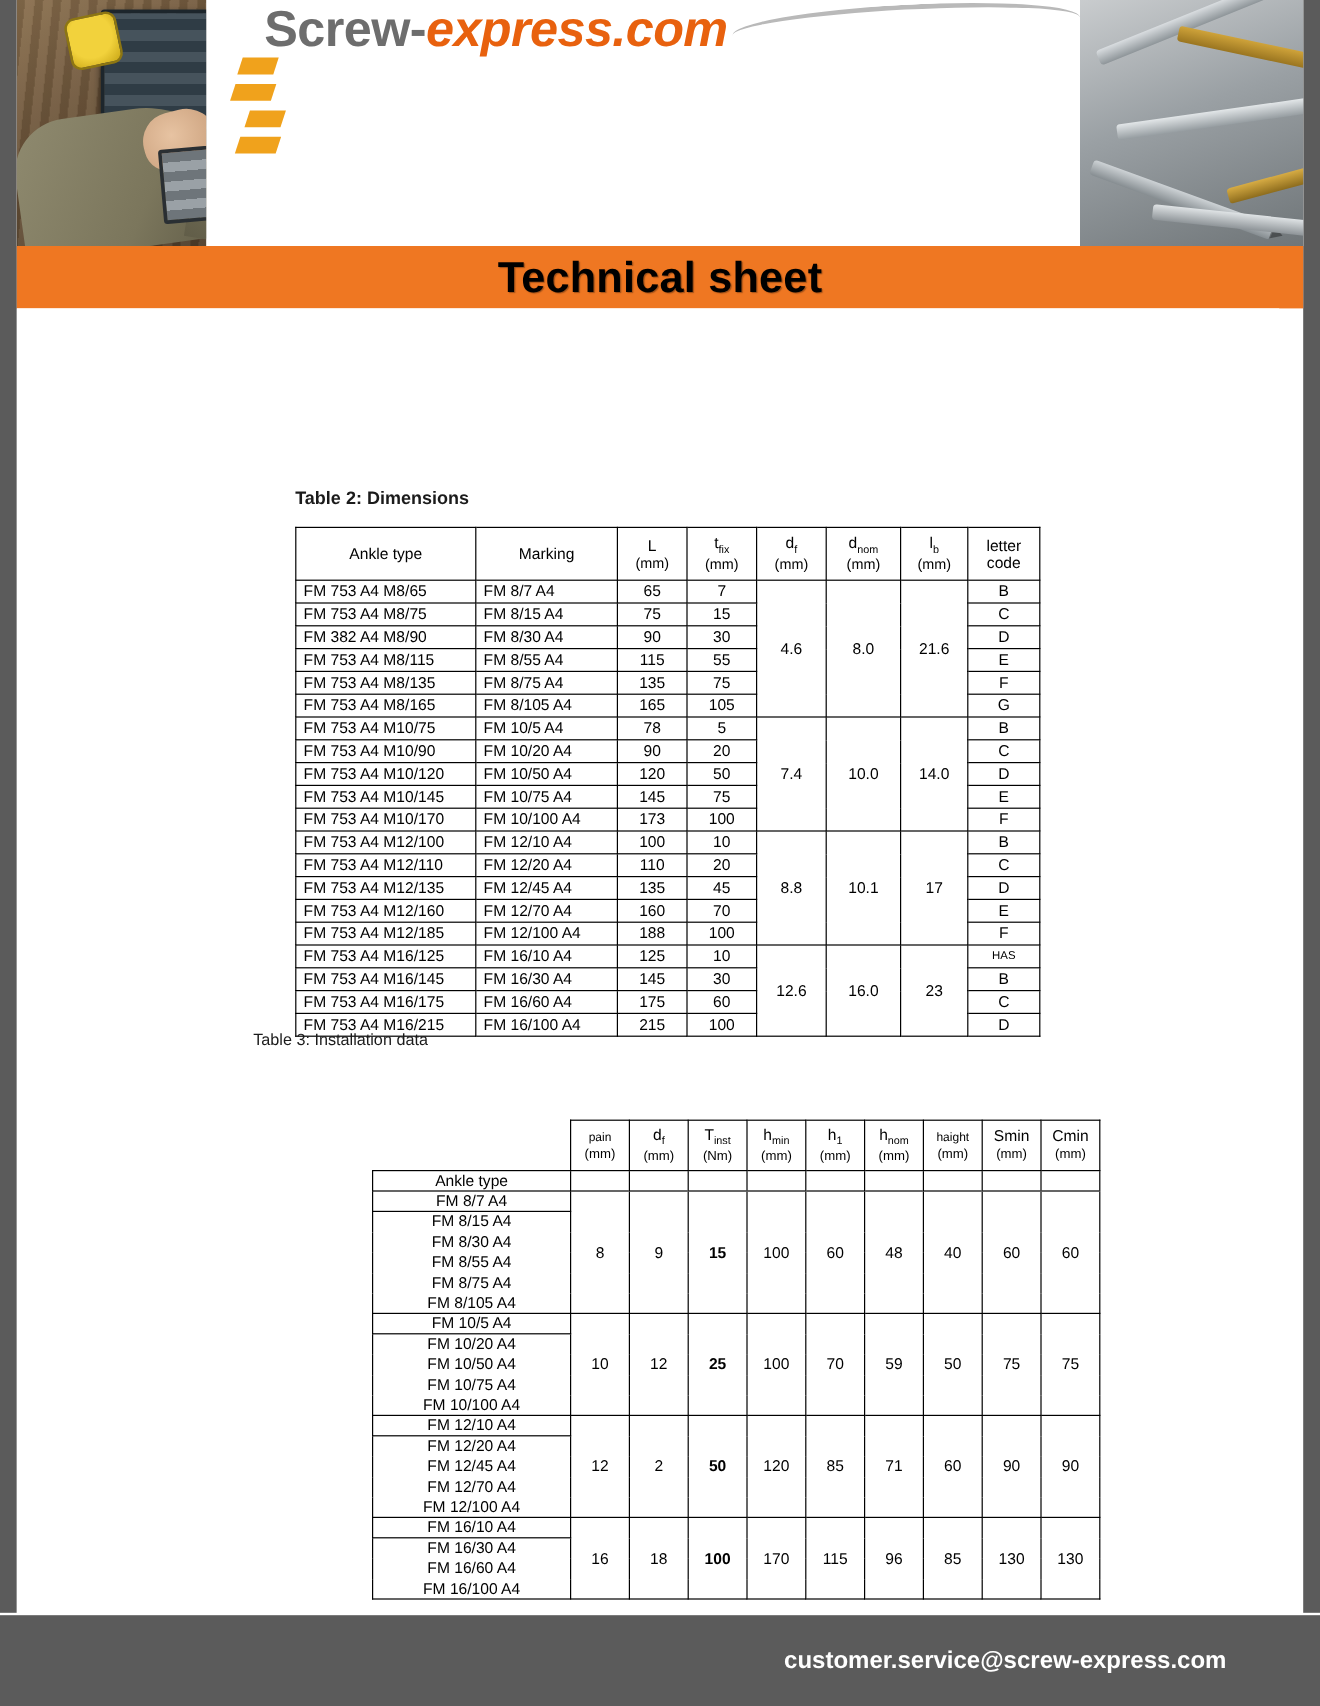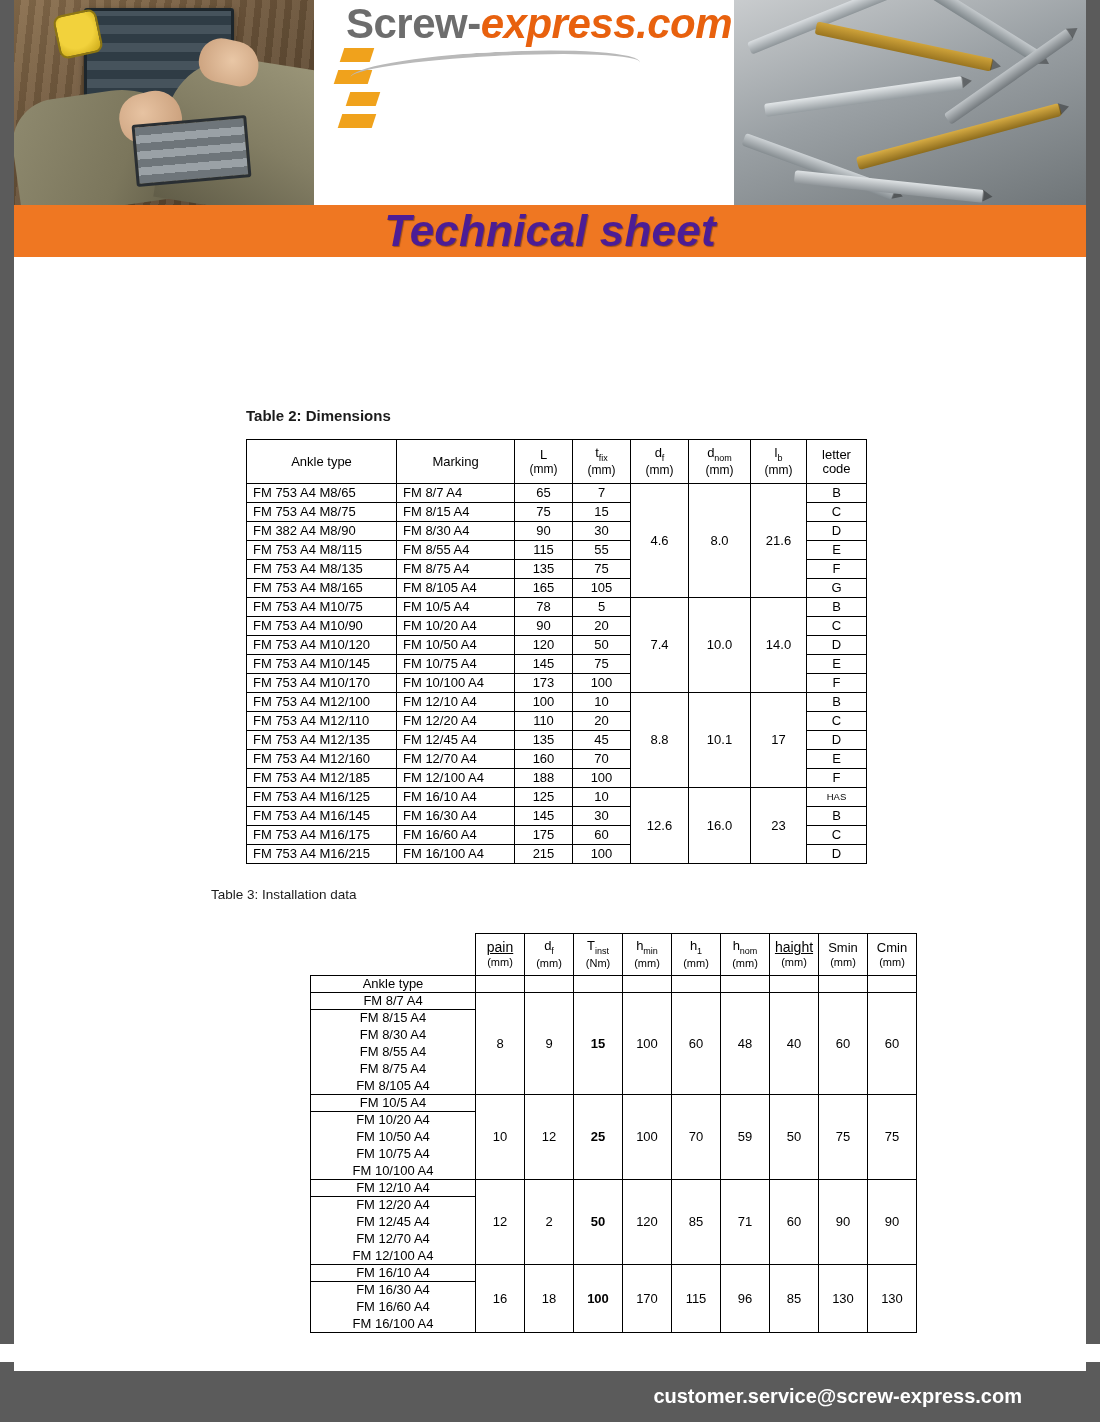--- a/index.html
+++ b/index.html
@@ -91,22 +91,22 @@
   .photo-left .screws {
     position:absolute; left:10px; top:150px; width:70px; height:30px;
     background: repeating-linear-gradient(62deg,#b9b9b9 0 3px,#7e7e7e 3px 6px);
     border-radius:4px; transform: rotate(-18deg); opacity:.9;
   }
 
   .logo-box {
     flex: 1;
     position: relative;
     background:#fff;
-    display:flex; flex-direction:column; 
-    padding-left: 32px;
+    display:flex; 
+    padding-left: 48px;
   }
   .logo-text {
     font-size: 42px;
     font-weight: 700;
     letter-spacing: -0.5px;
     white-space: nowrap;
   }
   .logo-text .grey { color:#6d6d6d; }
   .logo-text .orange { color:#e8610e; font-style: italic; }
   .logo-swoosh {
@@ -155,24 +155,23 @@
 
   
   .title-band {
     width: 1072px;
     height: 52px;
     background: #ef7722;
     display:flex; align-items:center; justify-content:center;
     position: relative;
   }
   .title-band .t {
-    color:#4c1d95; font-size: 44px; font-weight:700;
+    color:#000000; font-size: 36px; font-weight:700;
     text-shadow: 1px 1px 1px rgba(0,0,0,.35);
     letter-spacing:.2px;
-    font-style:italic;
   }
   
   .body-area {
     position: relative;
     width: 1052px;
     height: 1105px;
     background:#fff;
   }
   .caption {
     position:absolute;
@@ -216,31 +215,31 @@
   .t3 td {
     border: 1px solid #000;
     padding: 1px 3px;
     text-align:center;
     height: 17px;
     line-height: 1.05;
     background:#fff;
   }
   .t3 td.name { text-align:center; }
   .t3 .hdr td { height: 42px; vertical-align:middle; }
-  .t3 .tiny { font-size: 14px; text-decoration: underline; }
+  .t3 .tiny { font-size: 10px; }
   .t3 .sub { font-size: 9px; vertical-align: sub; }
   .t3 .bold { font-weight: 700; }
   .t3 col.n { width: 165px; }
   .t3 col.c { width: 49px; }
 
   
   .footer {
     position: absolute;
     left: 0; bottom: 0;
-    width: 1100px; height: 51px;
+    width: 1100px; height: 76px;
     background: #5b5b5b;
     display:flex; align-items:center; justify-content:flex-end;
     padding-right: 78px;
   }
   .footer .mail {
     color:#fff; font-size: 20px; font-weight:700;
   }
   .footer-gap {
     position:absolute; left:0; bottom:60px; width:1100px; height:18px; background:#fff;
   }
@@ -472,21 +471,21 @@
         <tr>
           <td class="left">FM 753 A4 M16/215</td>
           <td class="left">FM 16/100 A4</td>
           <td>215</td>
           <td>100</td>
           <td>D</td>
         </tr>
       </tbody>
     </table>
 
-    <div class="caption small" style="left:197px; top:630px;">Table 3: Installation data</div>
+    <div class="caption small" style="left:197px; top:602px;">Table 3: Installation data</div>
 
     <table class="t3">
       <colgroup>
         <col class="n">
           <col class="c">
           <col class="c">
           <col class="c">
           <col class="c">
           <col class="c">
           <col class="c">

